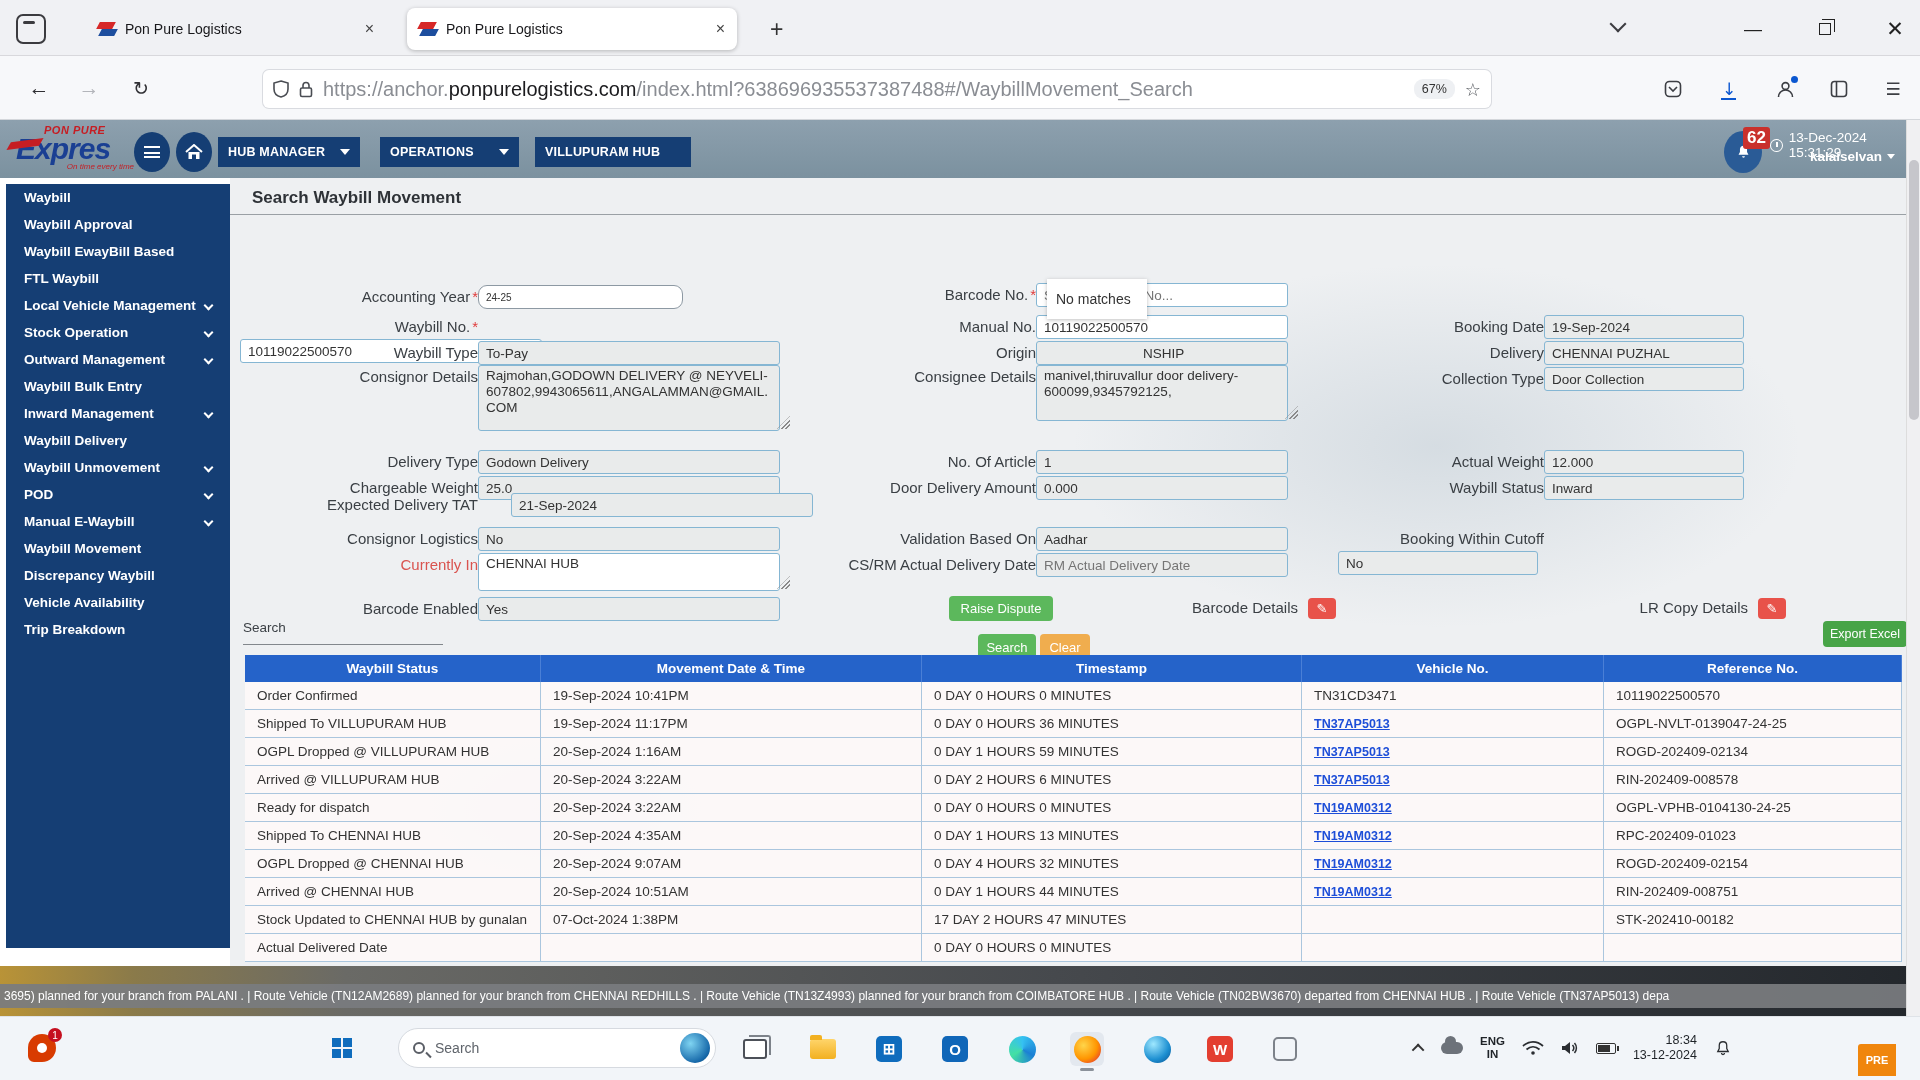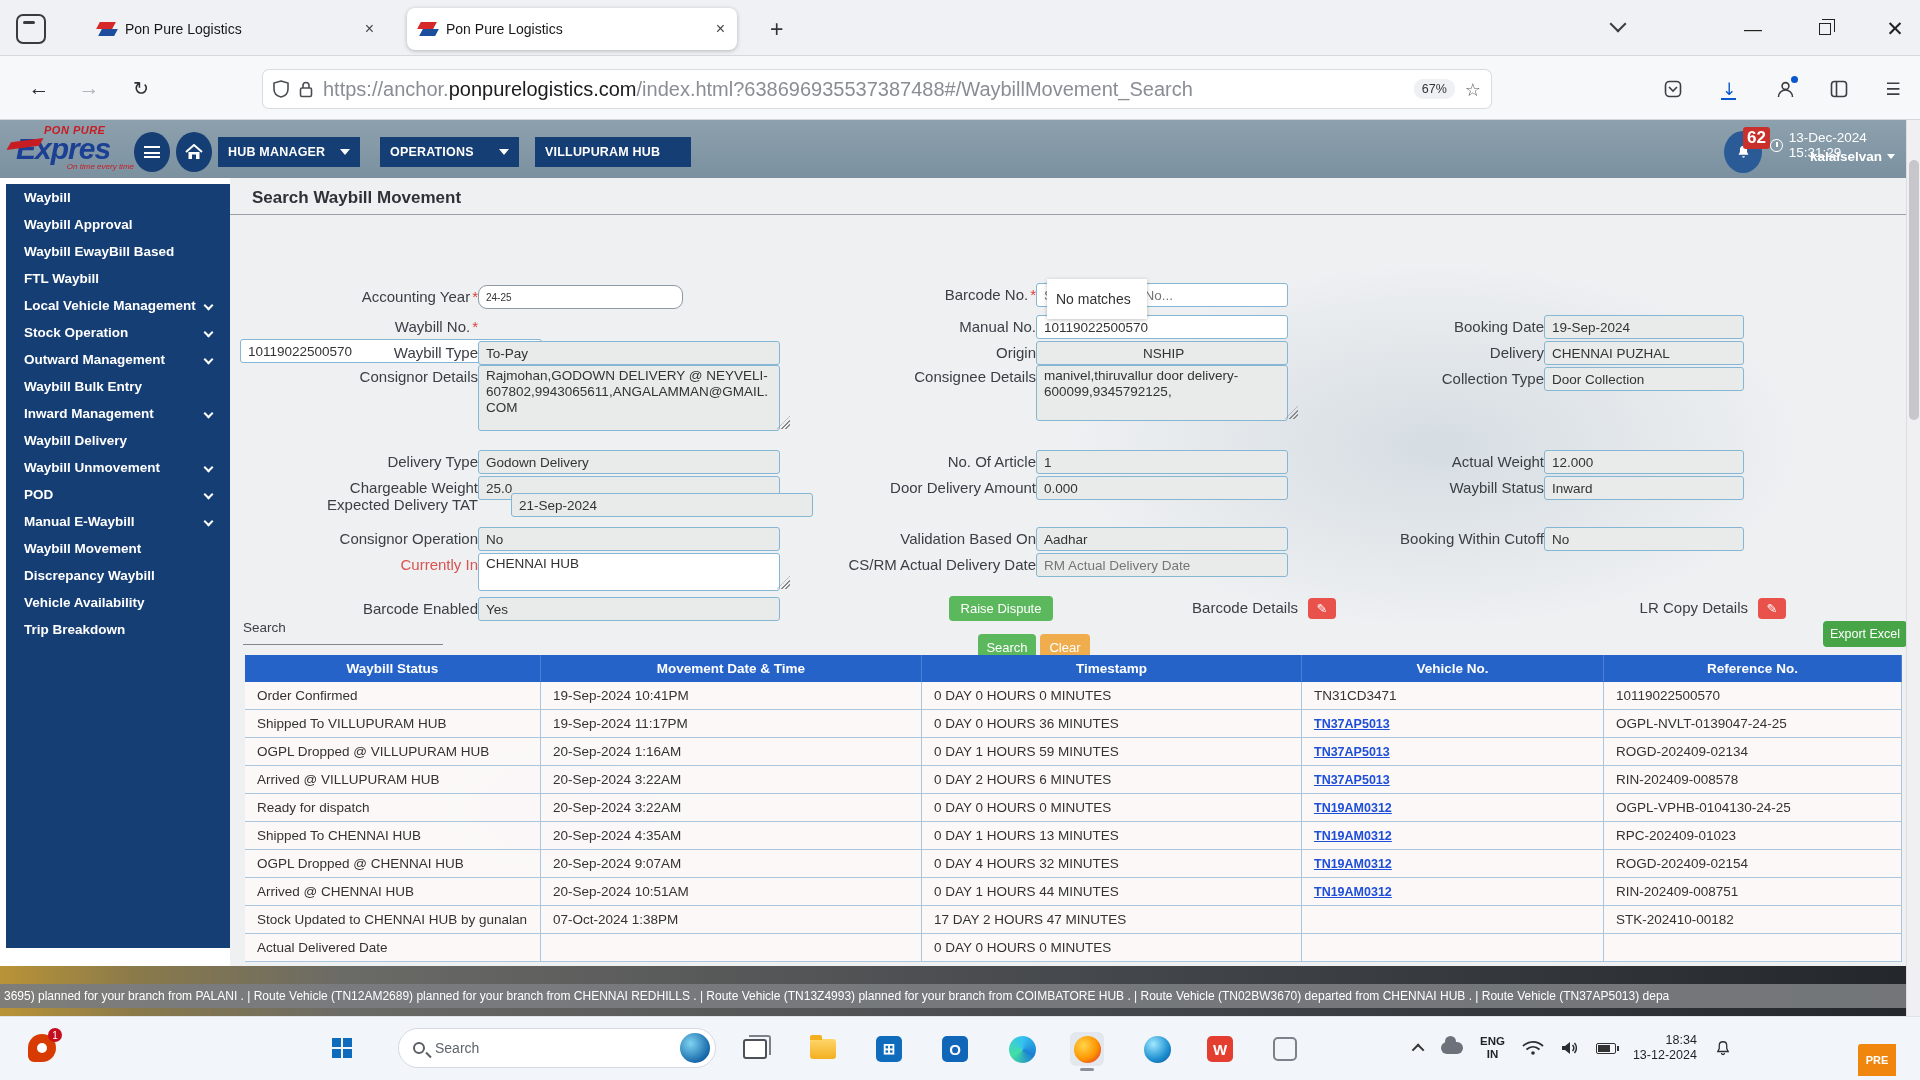--- a/index.html
+++ b/index.html
@@ -349,21 +349,21 @@
     </div>
     <div class="fld c1" style="top:298px;">
       <label><span>Chargeable Weight</span></label>
       <input class="ctl ro" readonly="" value="25.0" style="">
     </div>
     <div class="fld c1" style="top:315px;gap:33px;">
       <label><span>Expected Delivery TAT</span></label>
       <input class="ctl ro" readonly="" value="21-Sep-2024" style="">
     </div>
     <div class="fld c1" style="top:349px;">
-      <label><span>Consignor Operation</span></label>
+      <label><span>Consignor Logistics</span></label>
       <input class="ctl ro" readonly="" value="No" style="">
     </div>
     <div class="fld c1" style="top:419px;">
       <label><span>Barcode Enabled</span></label>
       <input class="ctl ro" readonly="" value="Yes" style="">
     </div>
     <div class="fld c1" style="top:375px;">
       <label class="redlbl"><span>Currently In</span></label>
       <textarea class="ctl ed" style="height: 38px;">CHENNAI HUB</textarea>
       <span class="tacorner" style="left:537px;top:23px;"></span>
@@ -417,21 +417,21 @@
       <input class="ctl ro" readonly="" value="Door Collection" style="">
     </div>
     <div class="fld c3" style="top:272px;">
       <label><span>Actual Weight</span></label>
       <input class="ctl ro" readonly="" value="12.000" style="">
     </div>
     <div class="fld c3" style="top:298px;">
       <label><span>Waybill Status</span></label>
       <input class="ctl ro" readonly="" value="Inward" style="">
     </div>
-    <div class="fld c3" style="top:349px;">
+    <div class="fld c3" style="top:349px;flex-direction:column;">
       <label><span>Booking Within Cutoff</span></label>
       <input class="ctl ro" readonly="" value="No" style="">
     </div>
 
     <button class="gbtn green" style="left:719px;top:418px;width:104px;height:25px;">Raise Dispute</button>
     <div class="detlbl" style="left:922px;top:421px;width:146px;text-align:right;">Barcode Details</div>
     <div class="editic" style="left:1078px;top:420px;">✎</div>
     <div class="detlbl" style="left:1370px;top:421px;width:148px;text-align:right;">LR Copy Details</div>
     <div class="editic" style="left:1528px;top:420px;">✎</div>
     <button class="gbtn green" style="left:748px;top:456px;width:58px;height:26px;">Search</button>

